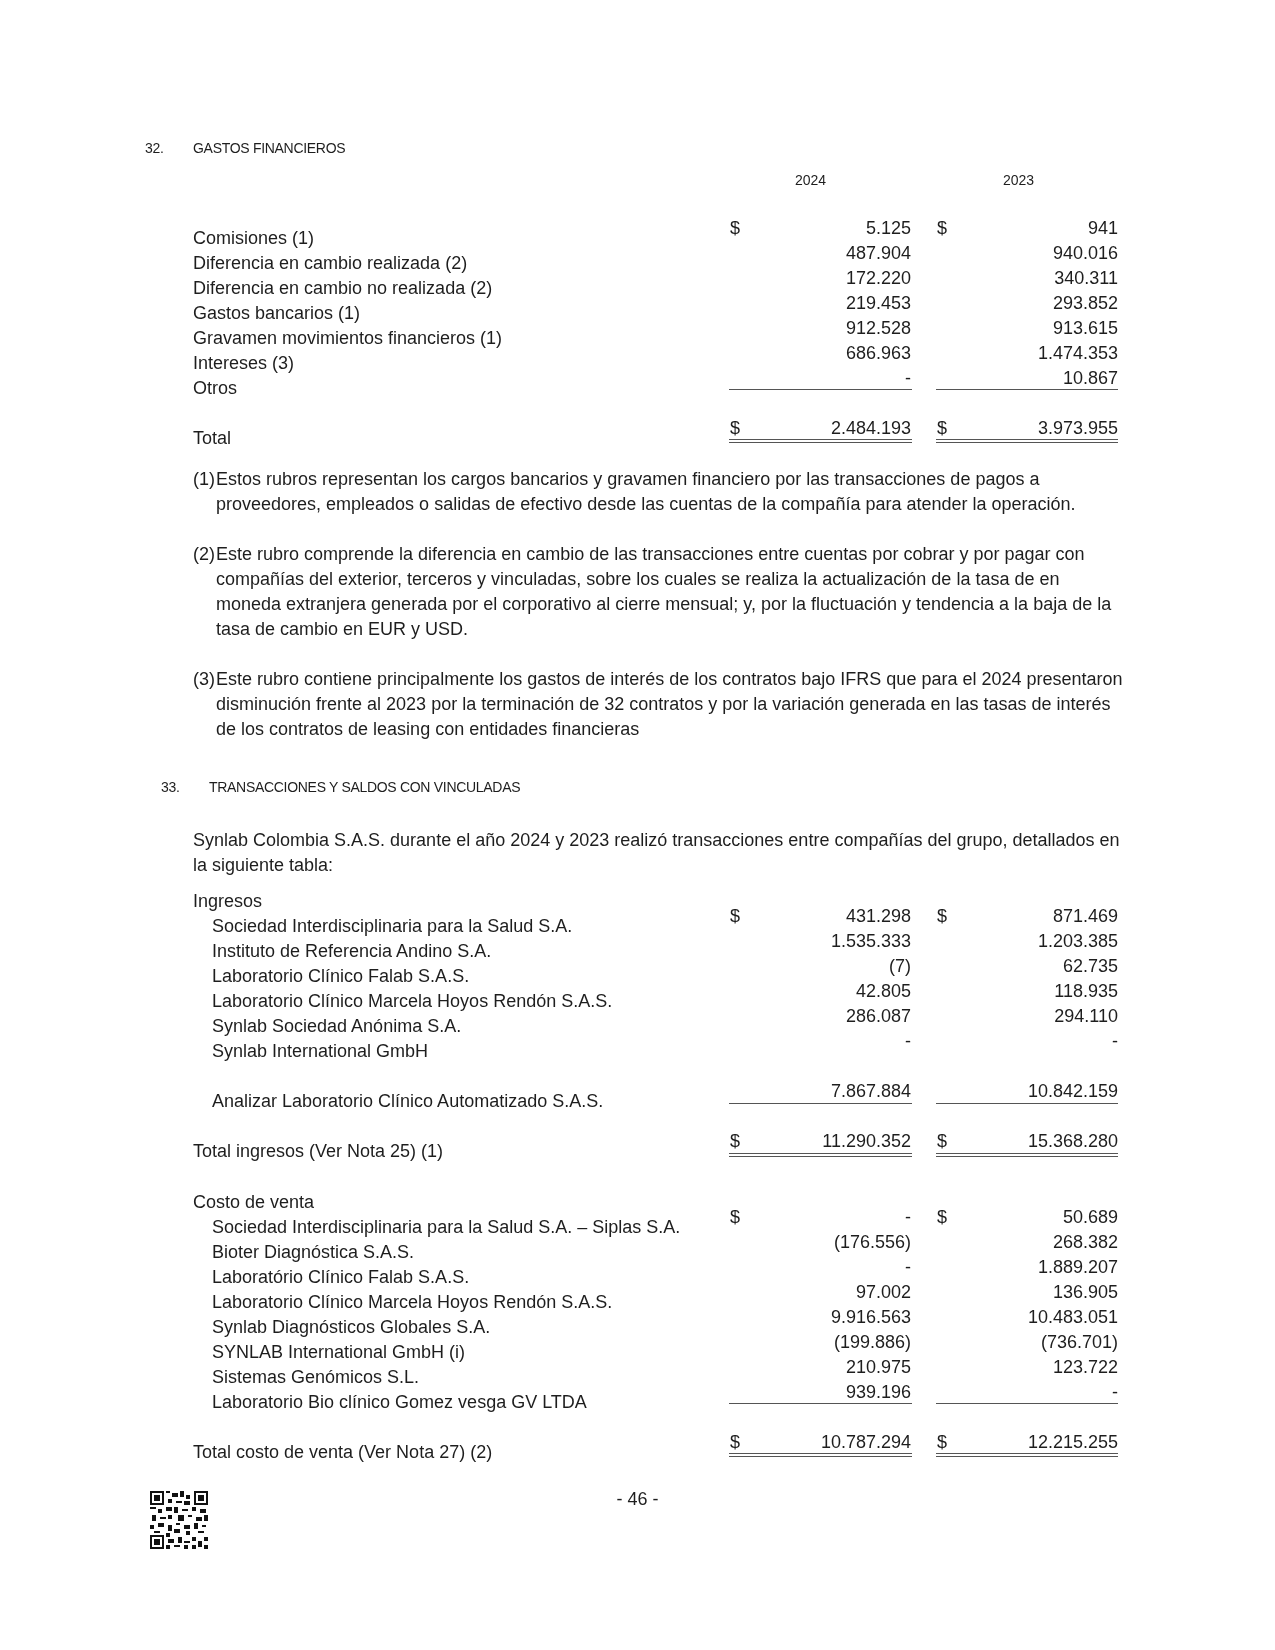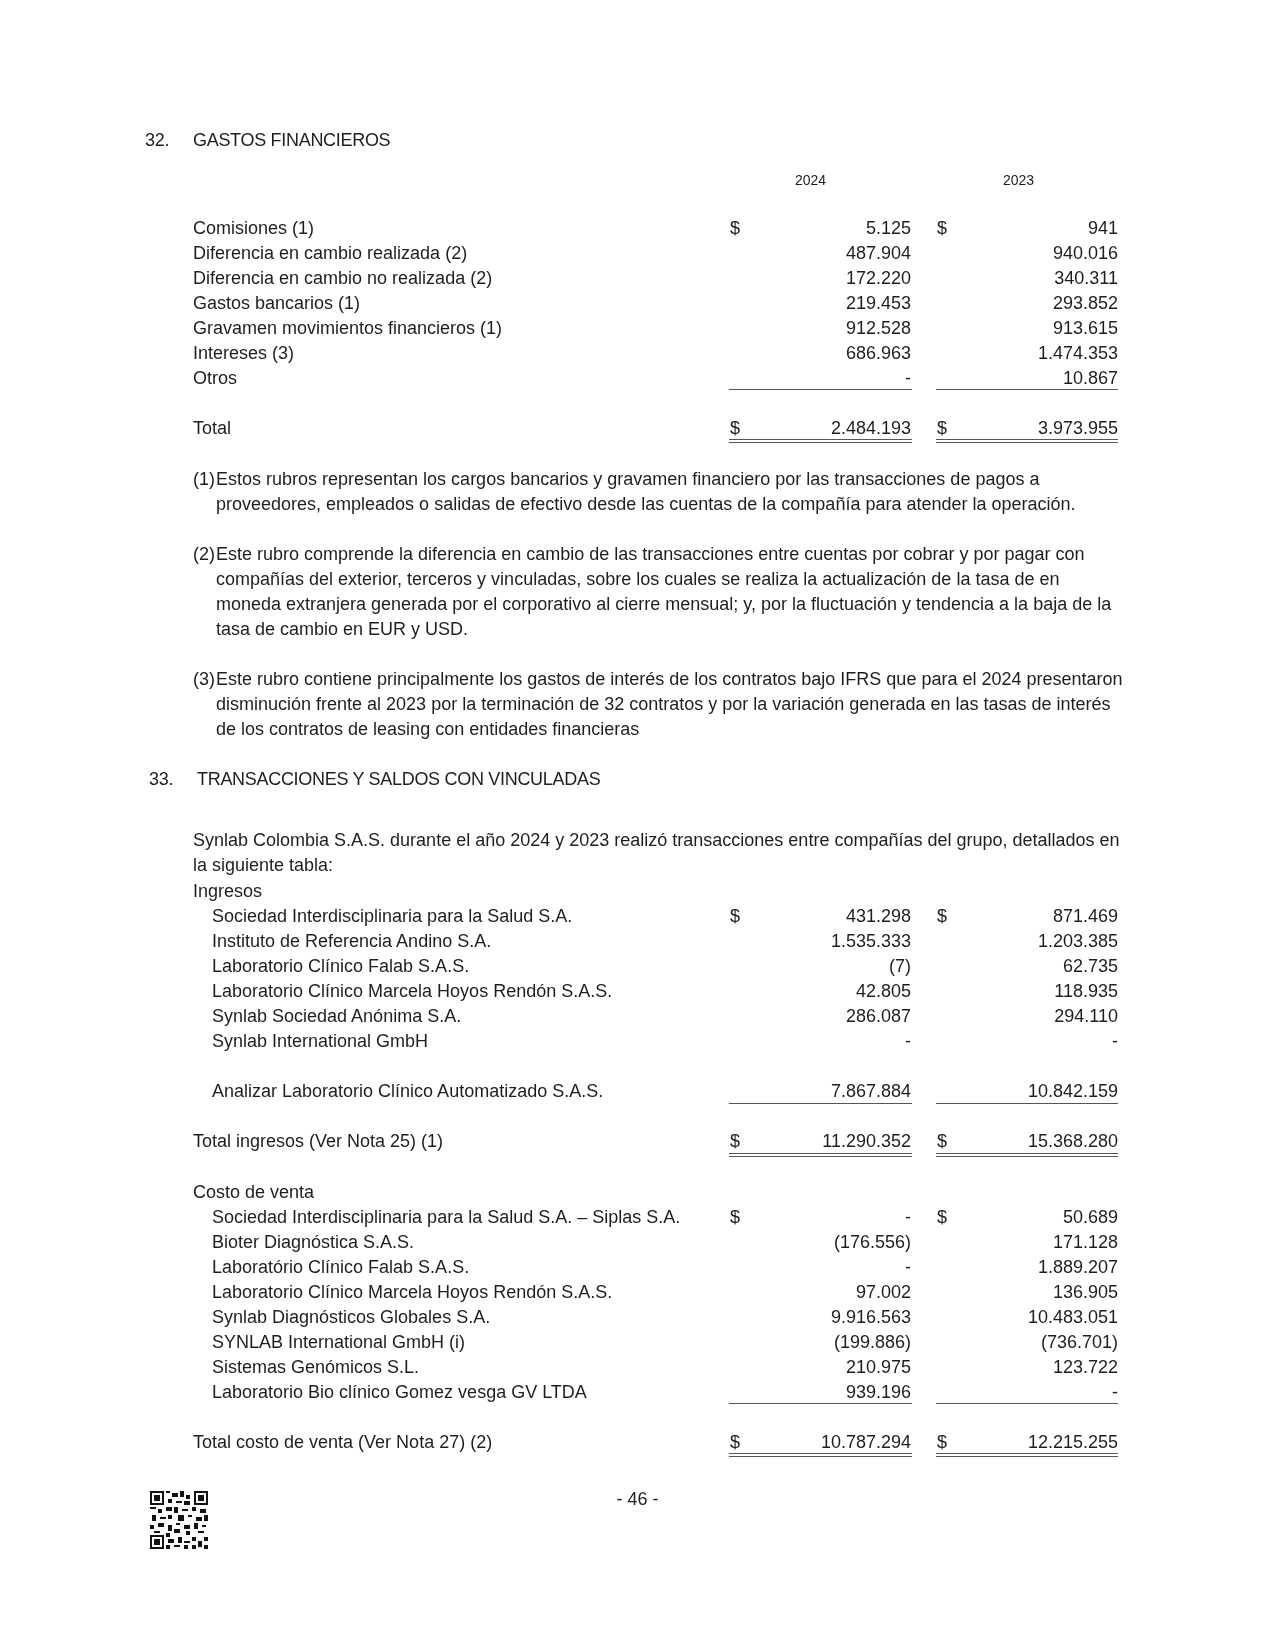--- a/index.html
+++ b/index.html
@@ -2,26 +2,26 @@
 <html><head>
 <meta charset="utf-8">
 <style>
   html, body { margin: 0; padding: 0; background: #ffffff; }
   body {
     width: 1275px; height: 1650px; position: relative; overflow: hidden;
     font-family: "Liberation Sans", sans-serif; color: #1e1e1e;
   }
   .page { position: absolute; left: 0; top: 0; width: 1275px; height: 1650px; }
   .abs { position: absolute; }
-  .heading { font-size: 18px; line-height: 25px; letter-spacing: -0.3px; white-space: nowrap; }
+  .heading { font-size: 14px; line-height: 25px; letter-spacing: -0.3px; white-space: nowrap; margin-top: 8px; }
   .sec-num { position: absolute; left: 145px; }
   .sec-title { position: absolute; left: 193px; }
   .year { position: absolute; font-size: 14px; line-height: 25px; }
   .row { position: absolute; left: 0; width: 1275px; height: 25px; font-size: 18px; line-height: 25px; }
-  .row .label { position: absolute; left: 193px; white-space: nowrap; }
+  .row .label { position: absolute; left: 193px; white-space: nowrap; margin-top: 10px; }
   .row .label.indent { left: 212px; }
   .row .cur1 { position: absolute; left: 730px; }
   .row .val1 { position: absolute; left: 750px; width: 161px; text-align: right; }
   .row .cur2 { position: absolute; left: 937px; }
   .row .val2 { position: absolute; left: 957px; width: 161px; text-align: right; }
   .uline1 { position: absolute; left: 729px; width: 183px; height: 0; border-top: 1px solid #555; }
   .uline2 { position: absolute; left: 936px; width: 182px; height: 0; border-top: 1px solid #555; }
   .dline1 { position: absolute; left: 729px; width: 183px; height: 2px; border-top: 1px solid #555; border-bottom: 1px solid #555; }
   .dline2 { position: absolute; left: 936px; width: 182px; height: 2px; border-top: 1px solid #555; border-bottom: 1px solid #555; }
   .note { position: absolute; left: 193px; width: 930px; font-size: 18px; line-height: 25px; }
@@ -102,21 +102,21 @@
   </div>
   <div class="note" style="top:542px;">
     <span class="num">(2)</span>
     <div class="body">Este rubro comprende la diferencia en cambio de las transacciones entre cuentas por cobrar y por pagar con compañías del exterior, terceros y vinculadas, sobre los cuales se realiza la actualización de la tasa de en moneda extranjera generada por el corporativo al cierre mensual; y, por la fluctuación y tendencia a la baja de la tasa de cambio en EUR y USD.</div>
   </div>
   <div class="note" style="top:667px;">
     <span class="num">(3)</span>
     <div class="body">Este rubro contiene principalmente los gastos de interés de los contratos bajo IFRS que para el 2024 presentaron disminución frente al 2023 por la terminación de 32 contratos y por la variación generada en las tasas de interés de los contratos de leasing con entidades financieras</div>
   </div>
 
-  <div class="heading abs" style="top:767px;left:4px;width:1095px;height:25px;">
+  <div class="heading abs" style="top:767px;left:16px;width:1095px;height:25px;">
     <span class="sec-num">33.</span>
     <span class="sec-title">TRANSACCIONES Y SALDOS CON VINCULADAS</span>
   </div>
 
   <div class="para" style="top:804px;">Synlab Colombia S.A.S. durante el año 2024 y 2023 realizó transacciones entre compañías del grupo, detallados en la siguiente tabla:</div>
 
   <div class="row" style="top:879px;">
     <span class="label">Ingresos</span>
   </div>
   <div class="row" style="top:904px;">
@@ -175,21 +175,21 @@
   <div class="row" style="top:1205px;">
     <span class="label indent">Sociedad Interdisciplinaria para la Salud S.A. – Siplas S.A.</span>
     <span class="cur1">$</span>
     <span class="val1">-</span>
     <span class="cur2">$</span>
     <span class="val2">50.689</span>
   </div>
   <div class="row" style="top:1230px;">
     <span class="label indent">Bioter Diagnóstica S.A.S.</span>
     <span class="val1">(176.556)</span>
-    <span class="val2">171.128</span>
+    <span class="val2">268.382</span>
   </div>
   <div class="row" style="top:1255px;">
     <span class="label indent">Laboratório Clínico Falab S.A.S.</span>
     <span class="val1">-</span>
     <span class="val2">1.889.207</span>
   </div>
   <div class="row" style="top:1280px;">
     <span class="label indent">Laboratorio Clínico Marcela Hoyos Rendón S.A.S.</span>
     <span class="val1">97.002</span>
     <span class="val2">136.905</span>

